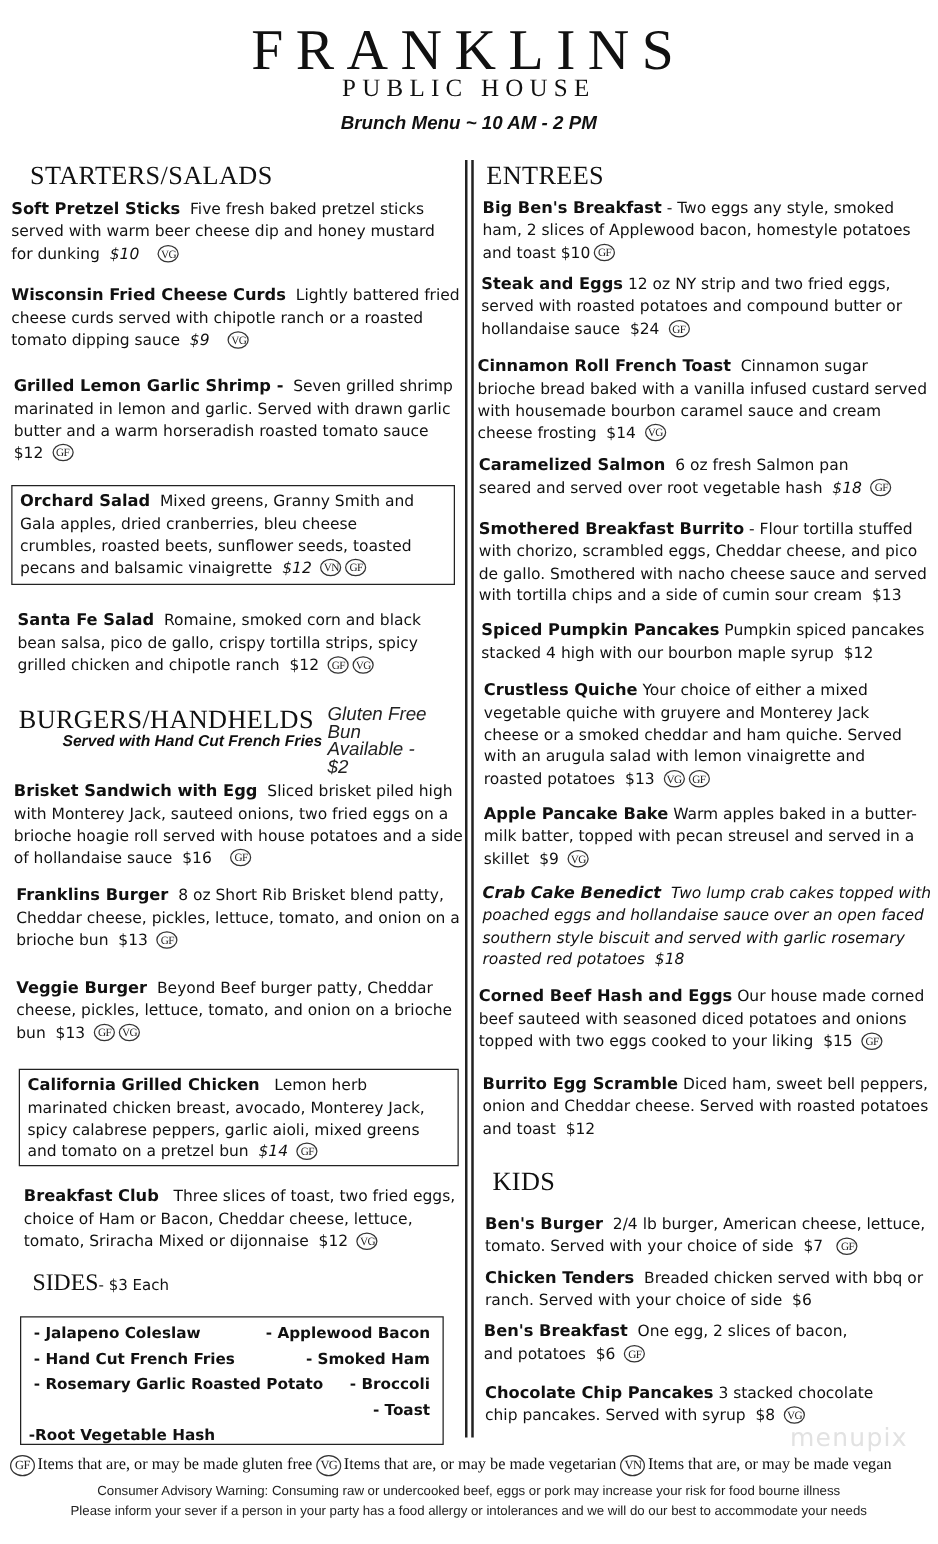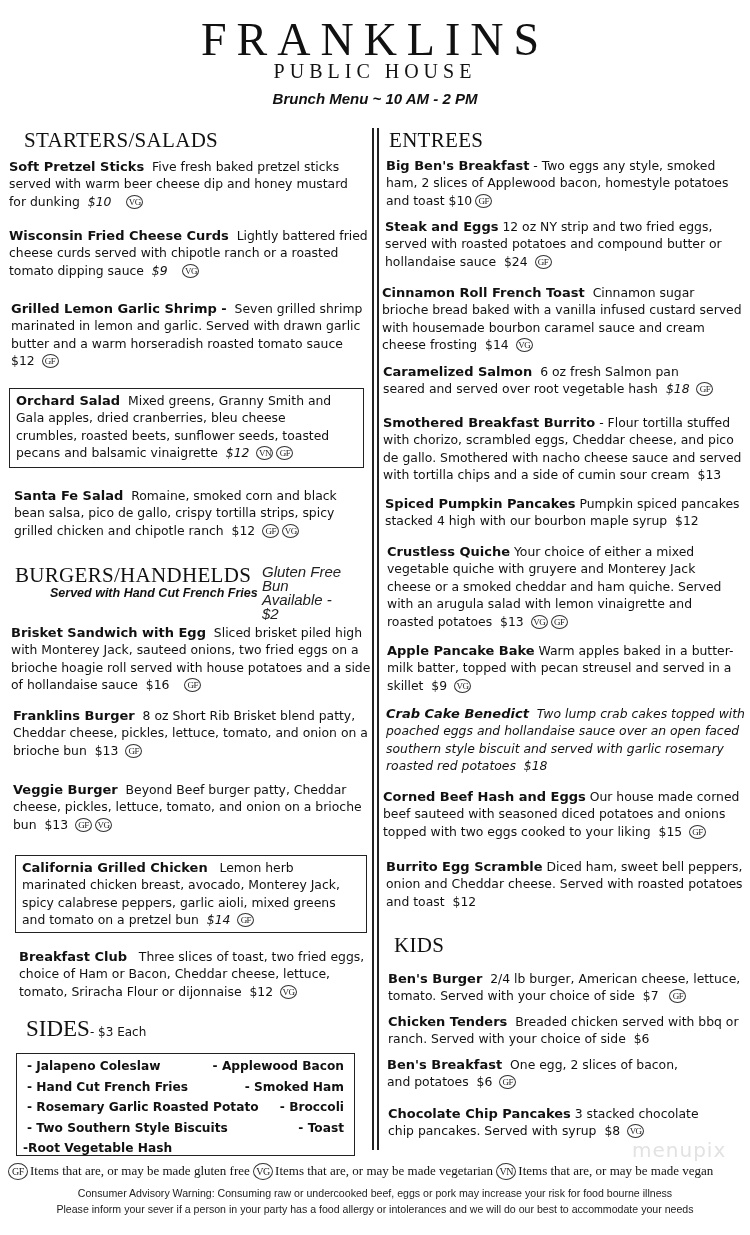--- a/index.html
+++ b/index.html
@@ -18,21 +18,21 @@
   .item { position: absolute; font-family: "DejaVu Sans", sans-serif; font-size: 12.4px; line-height: 17.4px; color: #111; }
   .item .name { font-weight: bold; font-size: 13px; }
   .item .desc { }
   .item .price { }
   .item .price.it { font-style: italic; }
   .boxed { border: 1.5px solid #222; padding: 3px 20px 4px 6px; }
 
   .badge { display: inline-block; border: 1px solid #333; border-radius: 50%; font-family: "Liberation Serif", serif; font-size: 9px; line-height: 13px; width: 17px; height: 14px; text-align: center; vertical-align: 1px; margin-left: 3px; color: #222; letter-spacing: -0.5px; }
 
   .sides-head { position: absolute; left: 26px; top: 1016px; }
-  .sides-head .t { font-family: "Liberation Serif", serif; font-size: 23px; }
+  .sides-head .t { font-family: "Liberation Serif", serif; font-size: 19px; }
   .sides-head .p { font-family: "DejaVu Sans", sans-serif; font-size: 12px; }
   .sides-box { position: absolute; left: 16px; top: 1053px; width: 339px; height: 103px; border: 1.5px solid #222; padding: 2px 5px; }
   .side-row { position: relative; height: 20.5px; font-family: "DejaVu Sans", sans-serif; font-weight: bold; font-size: 12.2px; line-height: 20.5px; }
   .side-row .l { position: absolute; left: 5px; }
   .side-row .r { position: absolute; right: 5px; }
 
   .legend { position: absolute; left: 8px; top: 1163px; width: 740px; font-family: "Liberation Serif", serif; font-size: 13px; white-space: nowrap; color: #111; }
   .legend .badge { font-size: 10px; width: 20px; height: 17px; line-height: 16px; vertical-align: 0; margin-left: 0; margin-right: 2px; }
   .advisory { position: absolute; left: 0; width: 750px; text-align: center; font-family: "Liberation Sans", sans-serif; font-size: 10.6px; color: #222; }
 
@@ -114,21 +114,21 @@
 
 <div class="item boxed" style="left:15px;top:855px;width:352px;height:78px;">
   <span class="name">California Grilled Chicken</span>&nbsp;&nbsp;
   <span class="desc">Lemon herb marinated chicken breast, avocado, Monterey Jack, spicy calabrese peppers, garlic aioli, mixed greens and tomato on a pretzel bun</span>&nbsp;
   <span class="price it">$14</span>
   <span class="badge">GF</span>
 </div>
 
 <div class="item" style="left:19px;top:948px;width:352px;">
   <span class="name">Breakfast Club</span>&nbsp;&nbsp;
-  <span class="desc">Three slices of toast, two fried eggs, choice of Ham or Bacon, Cheddar cheese, lettuce, tomato, Sriracha Flour or dijonnaise</span>&nbsp;
+  <span class="desc">Three slices of toast, two fried eggs, choice of Ham or Bacon, Cheddar cheese, lettuce, tomato, Sriracha Mixed or dijonnaise</span>&nbsp;
   <span class="price">$12</span>
   <span class="badge">VG</span>
 </div>
 
 <div class="sides-head">
   <span class="t">SIDES</span><span class="p">- $3 Each</span>
 </div>
 <div class="sides-box">
   <div class="side-row">
       <span class="l">- Jalapeno Coleslaw</span>
@@ -136,21 +136,20 @@
     </div>
   <div class="side-row">
       <span class="l">- Hand Cut French Fries</span>
       <span class="r">- Smoked Ham</span>
     </div>
   <div class="side-row">
       <span class="l">- Rosemary Garlic Roasted Potato</span>
       <span class="r">- Broccoli</span>
     </div>
   <div class="side-row">
-      <span class="l">- Two Southern Style Biscuits</span>
       <span class="r">- Toast</span>
     </div>
   <div class="side-row">
       <span class="l" style="left:1px;">-Root Vegetable Hash</span>
     </div>
 </div>
 
 <div class="sec-title" style="left:389px;top:128px;">ENTREES</div>
 
 <div class="item" style="left:386px;top:157px;width:360px;">

